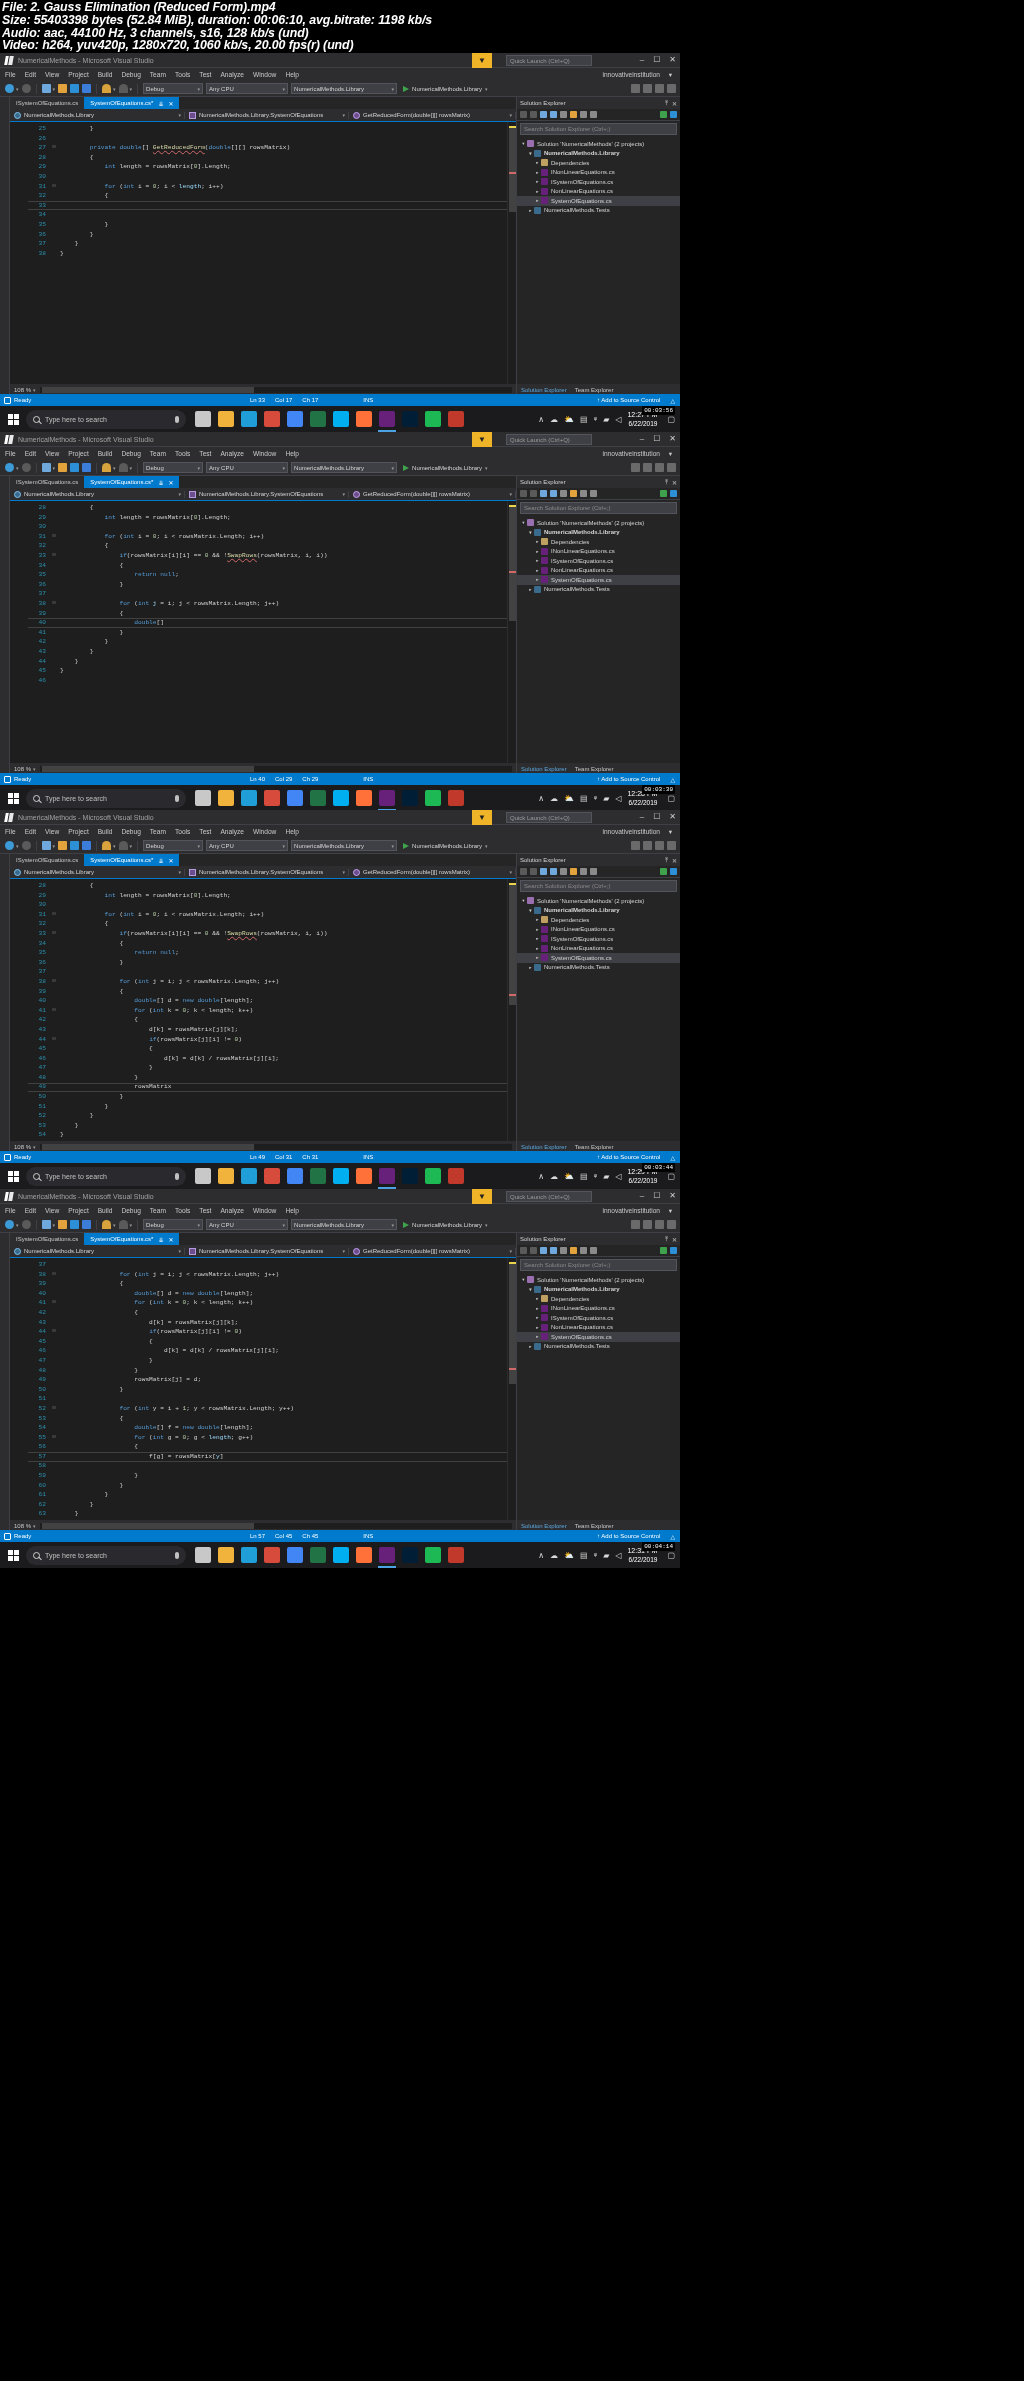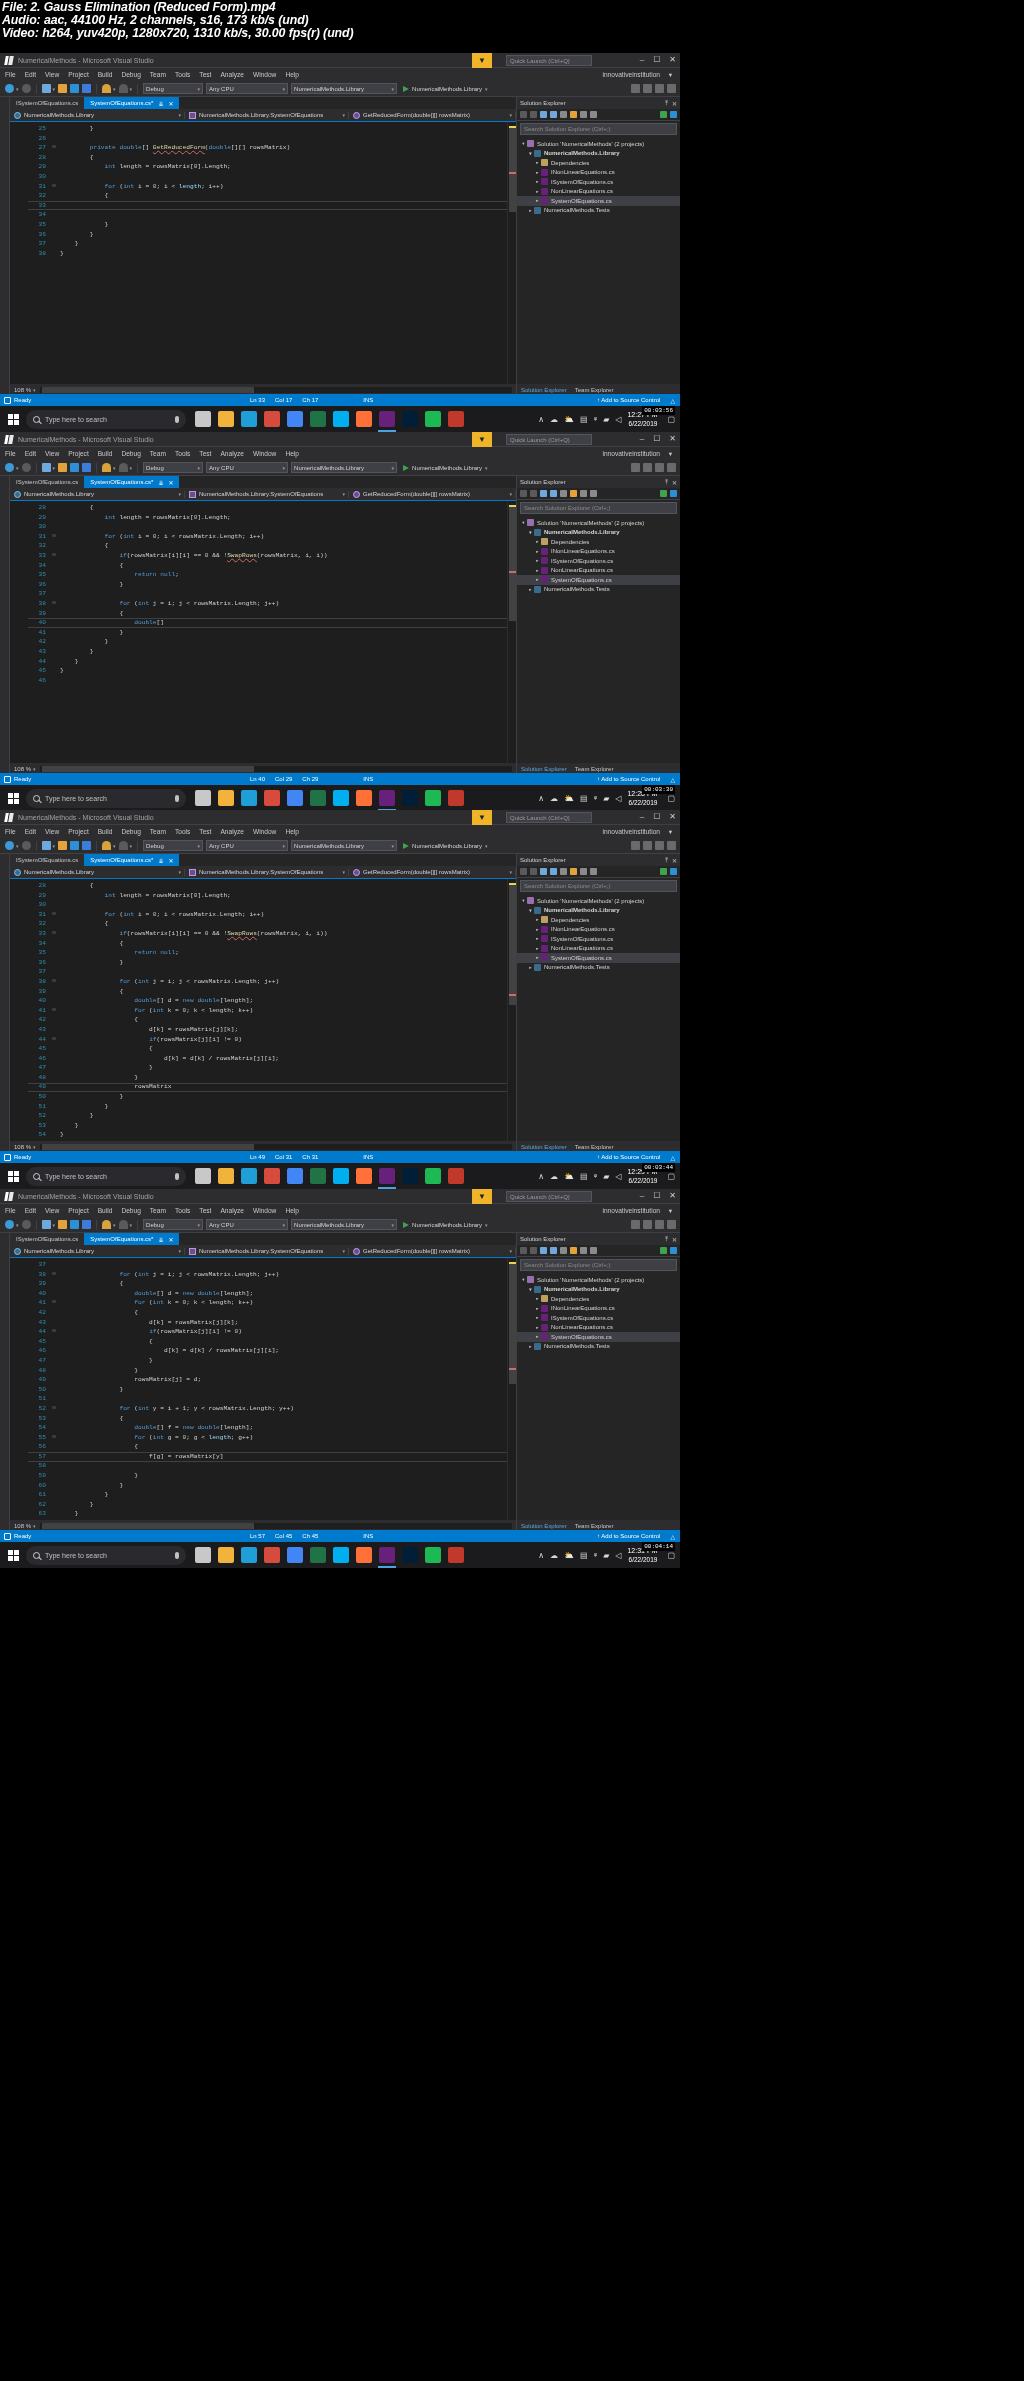--- a/index.html
+++ b/index.html
@@ -198,22 +198,23 @@
   .clock div { font-size:7px; color:#fff; white-space:nowrap; }
   .clock div.d { font-size:6.5px; }
   .tcode { position:absolute; right:5px; top:0; background:#000; color:#fff;
            font-size:6px; padding:1px 2px; font-family:"Liberation Mono", monospace; }
 </style>
 </head>
 <body>
 
 <div id="fileinfo">
   <div>File: 2. Gauss Elimination (Reduced Form).mp4</div>
-  <div>Audio: aac, 44100 Hz, 2 channels, s16, 173 kb/s (und)</div>
-  <div>Video: h264, yuv420p, 1280x720, 1310 kb/s, 30.00 fps(r) (und)</div>
+  <div>Size: 55403398 bytes (52.84 MiB), duration: 00:06:10, avg.bitrate: 1198 kb/s</div>
+  <div>Audio: aac, 44100 Hz, 3 channels, s16, 128 kb/s (und)</div>
+  <div>Video: h264, yuv420p, 1280x720, 1060 kb/s, 20.00 fps(r) (und)</div>
 </div>
 
 <div id="frames-root">
     <div class="frame f1" style="top: 53px; height: 353px; position: absolute;">
     <div class="titlebar">
     <span class="vs-logo">
           <i></i>
           <i></i>
         </span>
     <span class="title-text">NumericalMethods - Microsoft Visual Studio</span>

